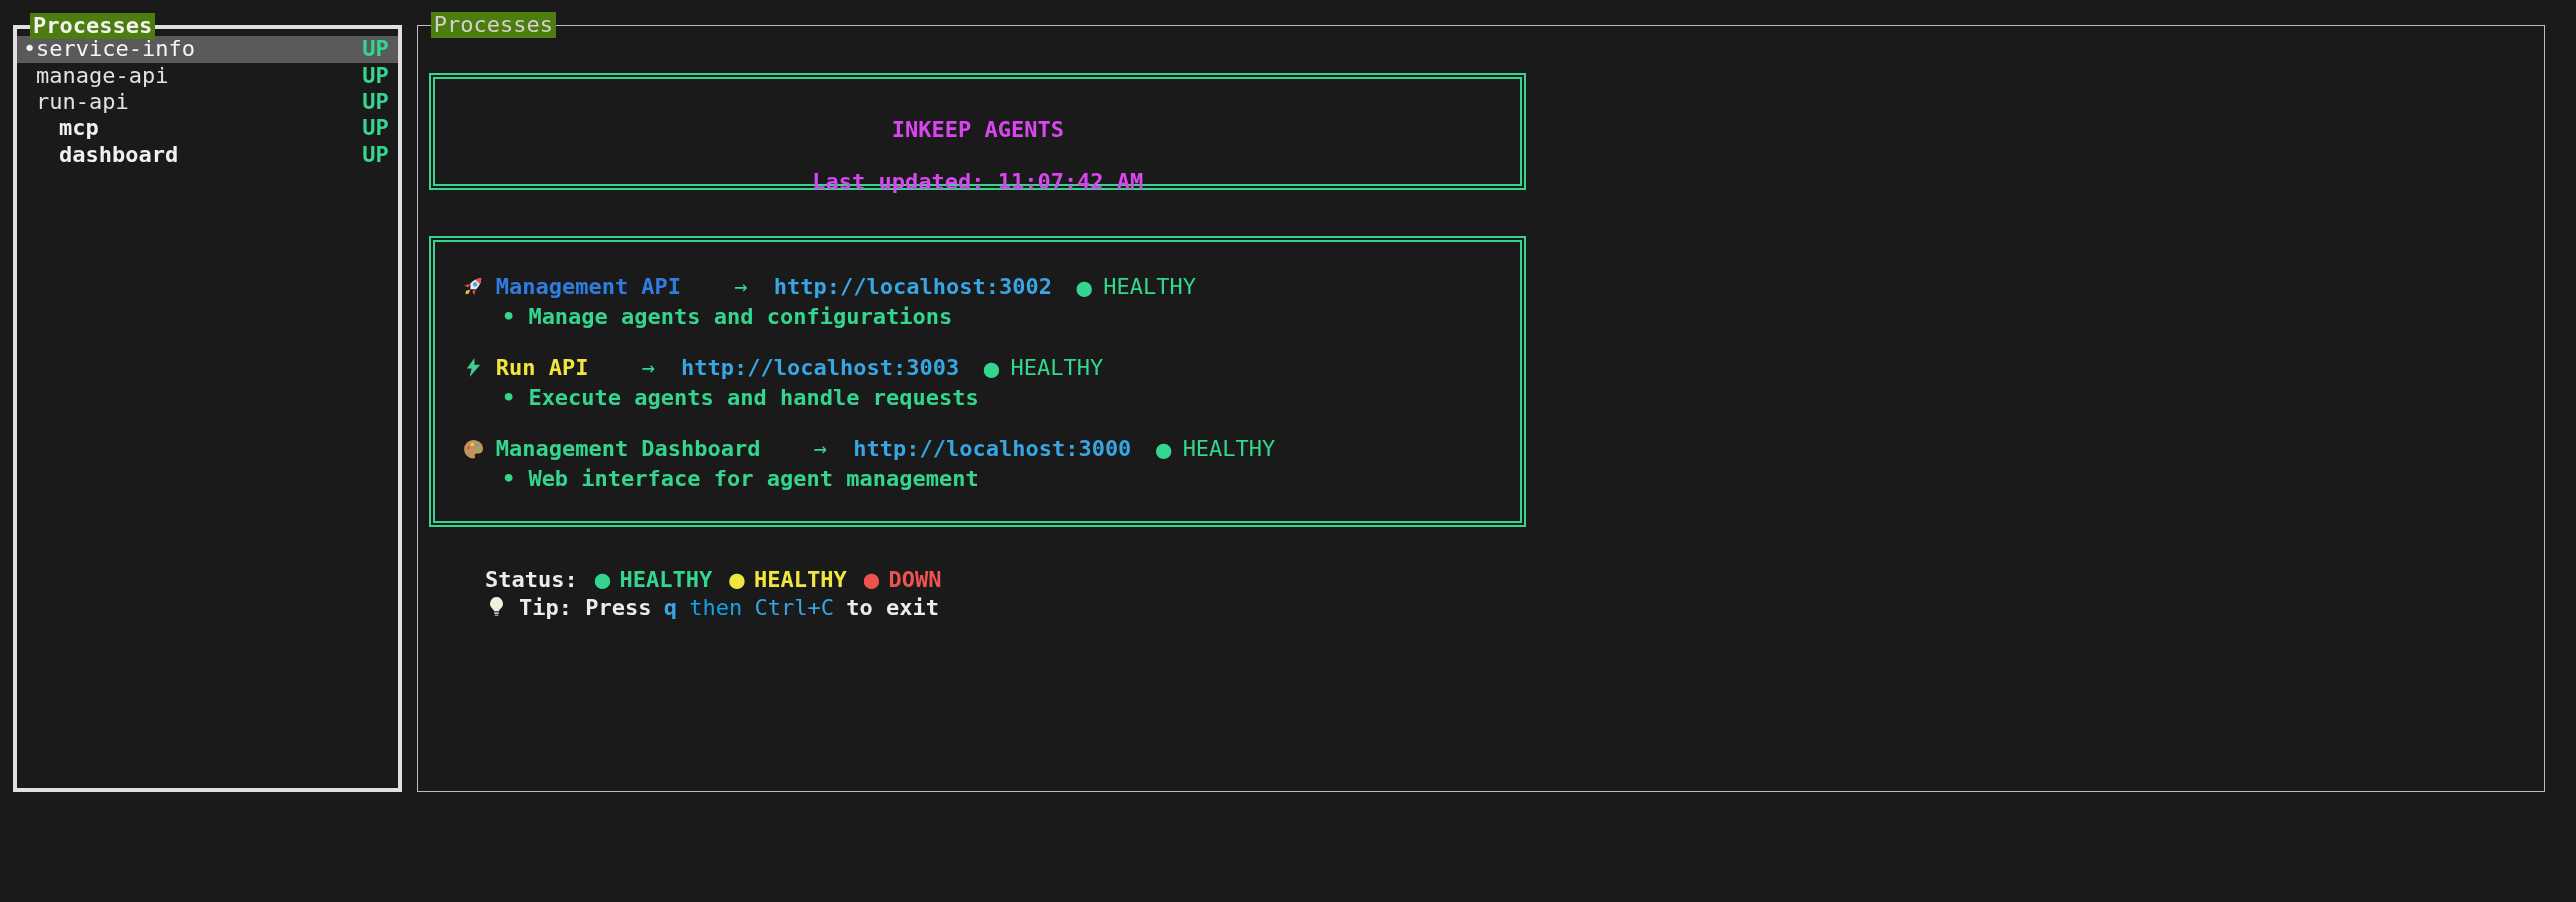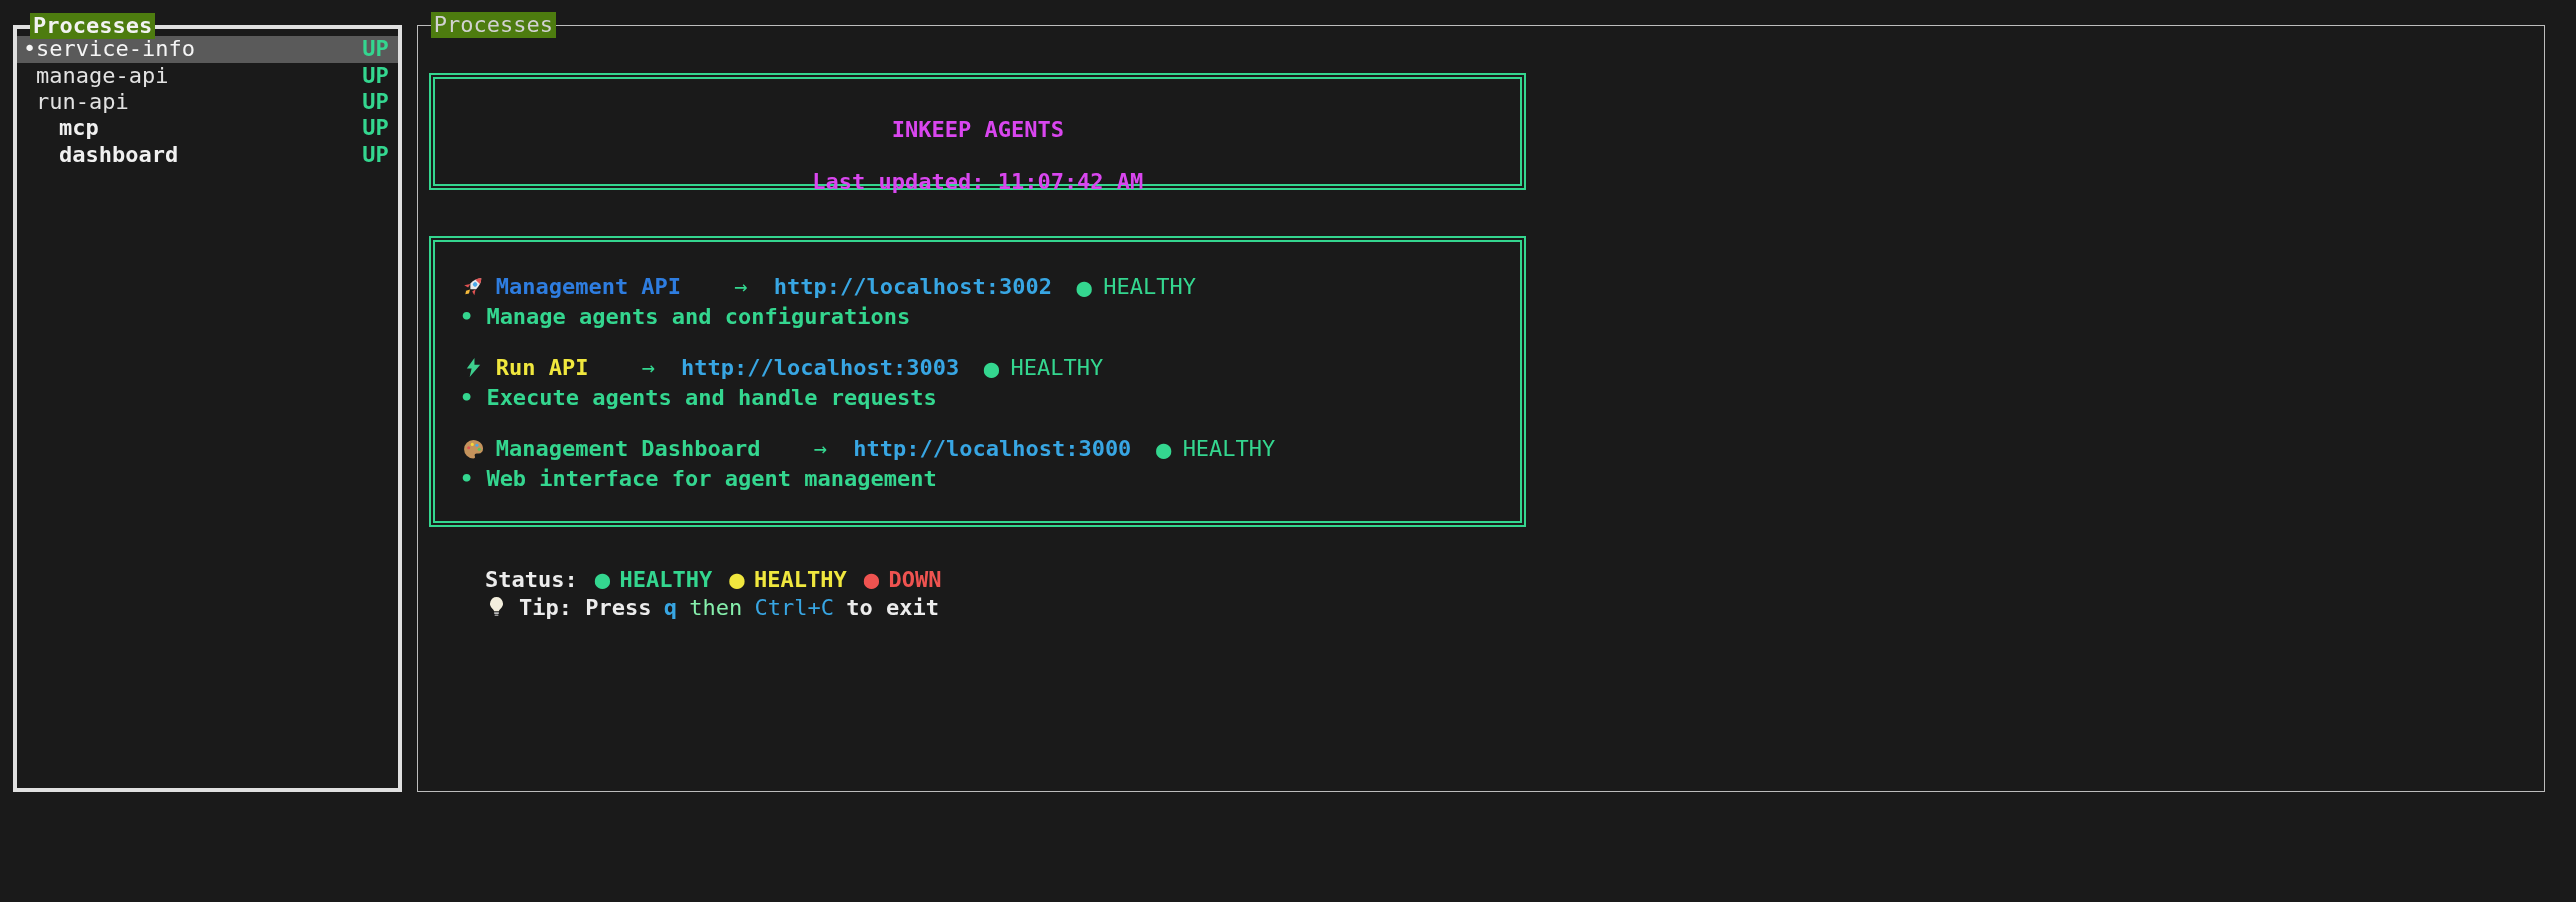--- a/index.html
+++ b/index.html
@@ -60,31 +60,31 @@
   .svc { margin-bottom: 24.6px; }
   .svc-line { height: 26.4px; line-height: 26.4px; display: flex; align-items: center; white-space: pre; }
   .svc-icon { width: 26.4px; height: 26.4px; display: inline-flex; align-items: center; justify-content: center; margin-right: 9.4px; }
   .svc-icon svg { display: block; }
   .svc-name { font-weight: bold; }
   .svc-arrow { color: #34d68f; margin-left: 53px; }
   .svc-url { color: #38a6e3; font-weight: bold; margin-left: 26.4px; }
   .dot { font-size: 25.5px; line-height: 26.4px; }
   .svc-dot { color: #34d68f; margin-left: 24.6px; }
   .svc-health { color: #34d68f; margin-left: 11.3px; }
-  .svc-desc { line-height: 26.4px; margin-top: 3.8px; color: #34d68f; font-weight: bold; white-space: pre; }
+  .svc-desc { margin-left: 42px; line-height: 26.4px; margin-top: 3.8px; color: #34d68f; font-weight: bold; white-space: pre; }
 
   .bottom-info { position: absolute; left: 31px; top: 540px; line-height: 28px; margin-left: 36px; }
   .legend-row, .tip-row { height: 28px; display: flex; align-items: center; white-space: pre; }
   .legend-label { font-weight: bold; color: #ececec; }
   .legend-dot { margin-left: 17px; }
   .legend-name { margin-left: 9.4px; font-weight: bold; }
   .tip-icon { width: 24.6px; height: 24.6px; display: inline-flex; margin-right: 9.4px; }
   .tip-strong { font-weight: bold; color: #ececec; }
   .tip-key { color: #38a6e3; font-weight: bold; margin: 0 0 0 12.3px; }
-  .tip-mid { color: #86efac; margin-left: 12.3px; }
+  .tip-mid { color: #0ea5e9; margin-left: 12.3px; }
   .tip-key2 { color: #38a6e3; margin-left: 12.3px; }
   .tip-suffix { font-weight: bold; color: #ececec; margin-left: 12.3px; }
 
   
   .help {
     left: 13.2px; top: 818px; width: 2533px; height: 47px;
     border: 1.9px solid #bdbdbd;
   }
   .help .panel-title { top: -14px; color: #d2d2d2; }
   .help-line { padding: 7.6px 0 0 21px; line-height: 26.4px; white-space: pre; color: #e0e0e0; }

